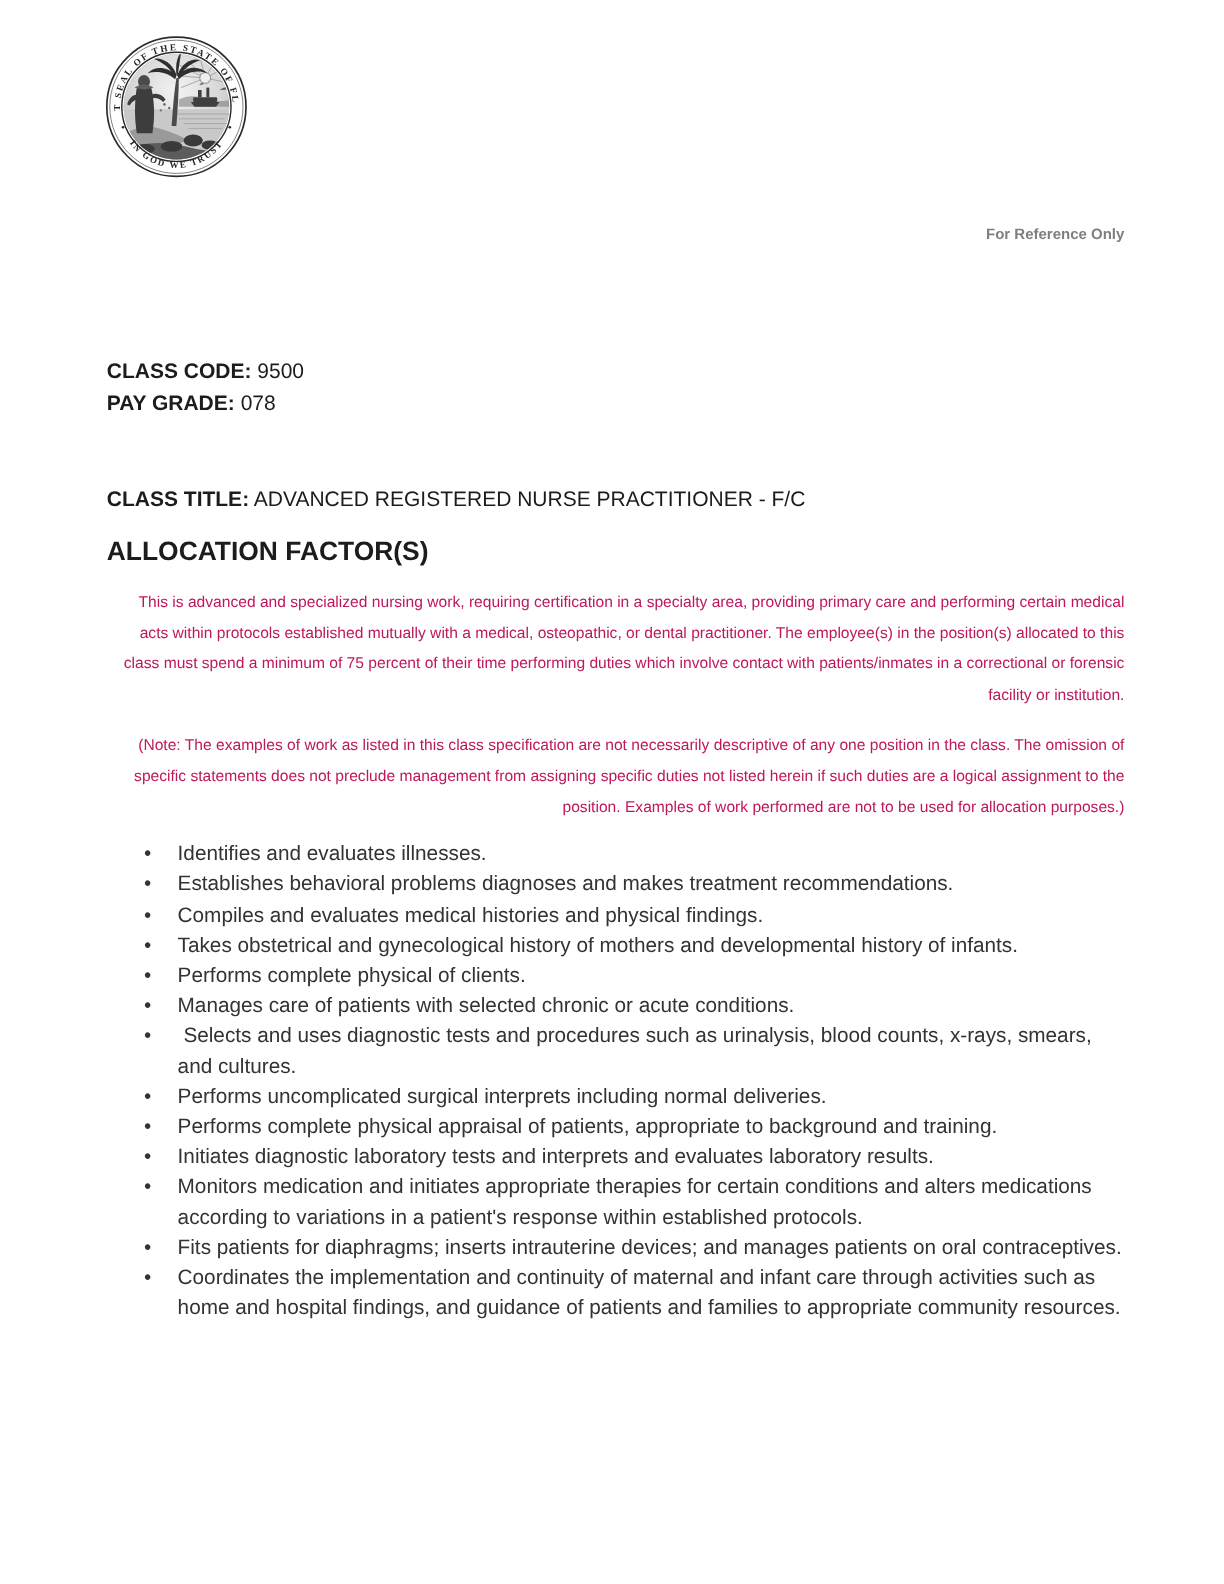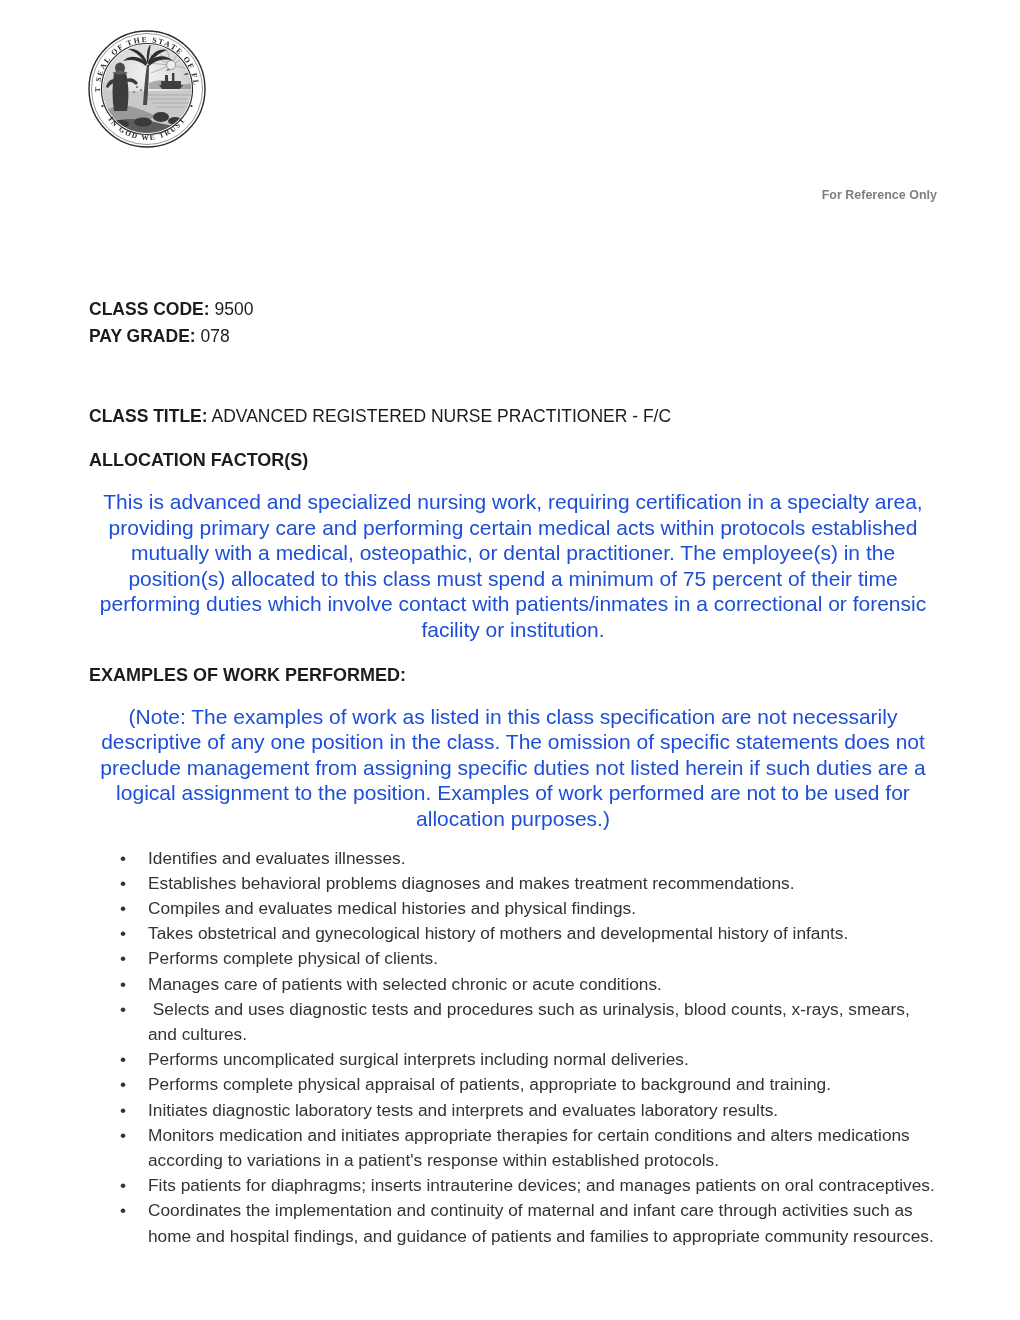--- a/index.html
+++ b/index.html
@@ -81,33 +81,33 @@
   .spacer-1 { height: 54px; }
 
   .title-line {
     font-size: 17.5px;
     line-height: 24px;
     color: #1c1c1c;
   }
   .title-line .lbl { font-weight: bold; }
 
   .section-head {
-    font-size: 18px;
+    font-size: 22px;
     font-weight: bold;
     line-height: 24px;
     color: #1c1c1c;
     margin-top: 20px;
   }
 
   .para {
-    font-size: 21px;
+    font-size: 13px;
     line-height: 25.6px;
-    color: #1d4ed8;
+    color: #be185d;
     margin-top: 17px;
-    text-align: center;
+    text-align: right;
   }
 
   
   .bullets {
     list-style: none;
     margin: 14px 0 0 0;
     padding: 0;
   }
   .bullets li {
     position: relative;
@@ -253,21 +253,20 @@
 
     <div class="title-line">
       <span class="lbl">CLASS TITLE:</span>
       <span class="val">ADVANCED REGISTERED NURSE PRACTITIONER - F/C</span>
     </div>
 
     <div class="section-head">ALLOCATION FACTOR(S)</div>
 
     <div class="para">This is advanced and specialized nursing work, requiring certification in a specialty area, providing primary care and performing certain medical acts within protocols established mutually with a medical, osteopathic, or dental practitioner.  The employee(s) in the position(s) allocated to this class must spend a minimum of 75 percent of their time performing duties which involve contact with patients/inmates in a correctional or forensic facility or institution.</div>
 
-    <div class="section-head">EXAMPLES OF WORK PERFORMED:</div>
 
     <div class="para">(Note: The examples of work as listed in this class specification are not necessarily descriptive of any one position in the class. The omission of specific statements does not preclude management from assigning specific duties not listed herein if such duties are a logical assignment to the position. Examples of work performed are not to be used for allocation purposes.)</div>
 
     <ul class="bullets" id="bullet-list">
         <li><span class="dot">•</span><span class="txt">Identifies and evaluates illnesses.</span></li>
         <li><span class="dot">•</span><span class="txt">Establishes behavioral problems diagnoses and makes treatment recommendations.</span></li>
         <li><span class="dot">•</span><span class="txt">Compiles and evaluates medical histories and physical findings.</span></li>
         <li><span class="dot">•</span><span class="txt">Takes obstetrical and gynecological history of mothers and developmental history of infants.</span></li>
         <li><span class="dot">•</span><span class="txt">Performs complete physical of clients.</span></li>
         <li><span class="dot">•</span><span class="txt">Manages care of patients with selected chronic or acute conditions.</span></li>

